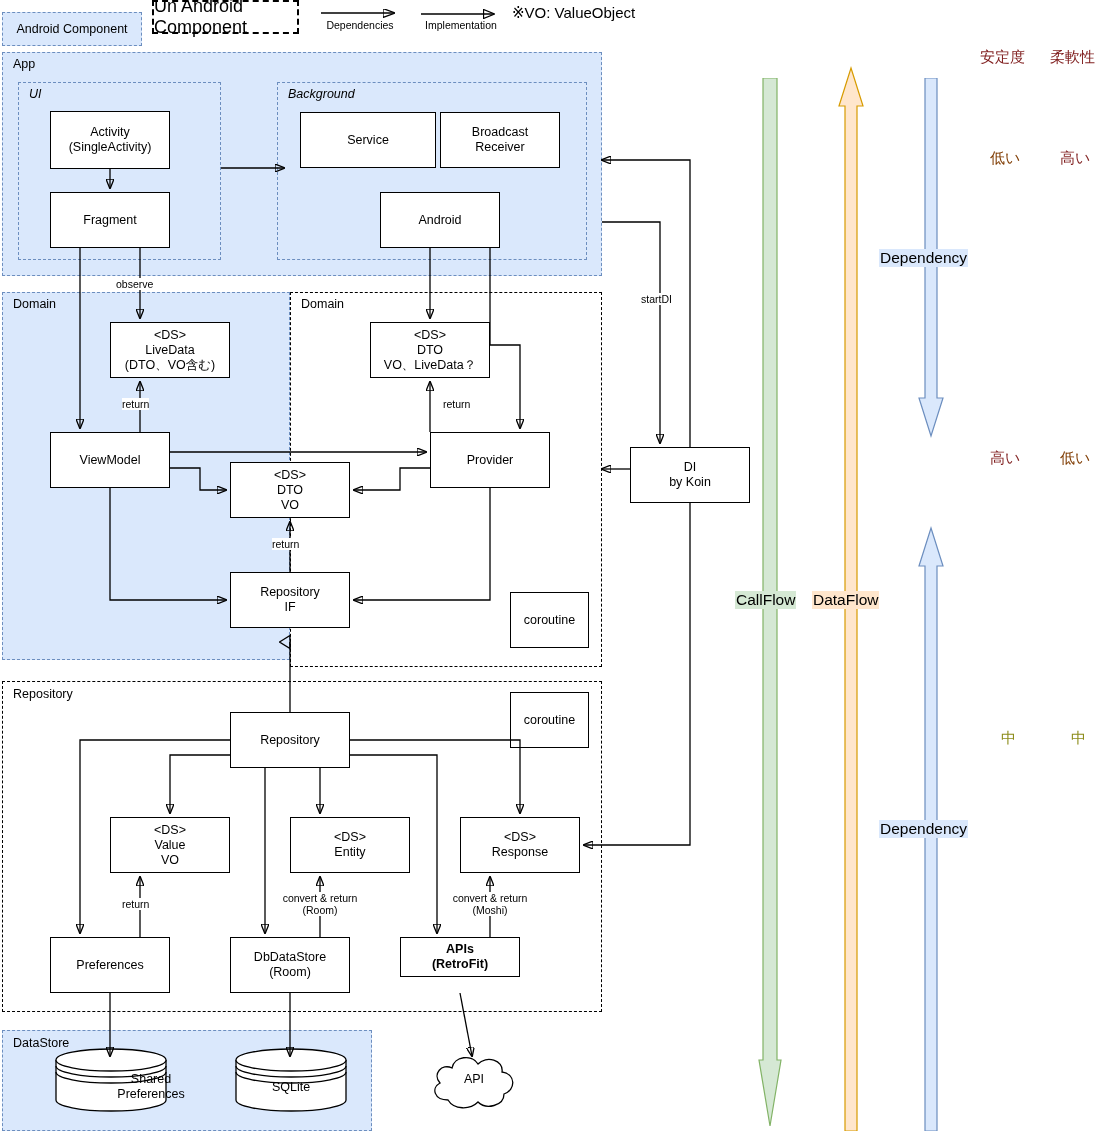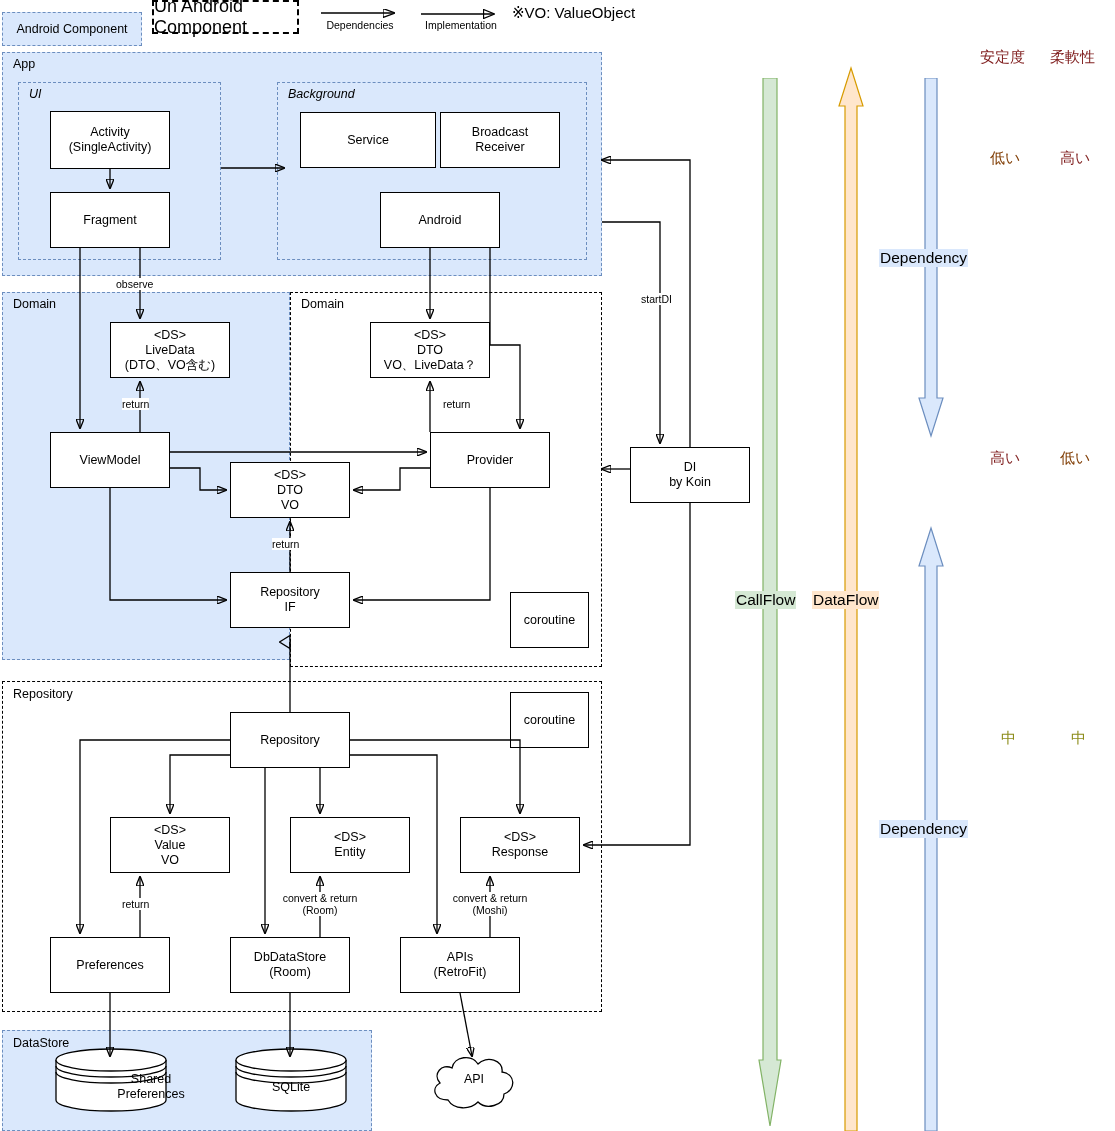--- a/index.html
+++ b/index.html
@@ -127,21 +127,21 @@
 Value
 VO</div>
   <div class="node" style="left:290px;top:817px;width:120px;height:56px;">&lt;DS&gt;
 Entity</div>
   <div class="node" style="left:460px;top:817px;width:120px;height:56px;">&lt;DS&gt;
 Response</div>
 
   <div class="node" style="left:50px;top:937px;width:120px;height:56px;">Preferences</div>
   <div class="node" style="left:230px;top:937px;width:120px;height:56px;">DbDataStore
 (Room)</div>
-  <div class="node" style="left:400px;top:937px;width:120px;height:56px;">APIs
+  <div class="node" style="left:400px;top:937px;width:120px;height:40px;font-weight:bold;">APIs
 (RetroFit)</div>
 
   <div class="cyl" style="left:55px;top:1048px;width:112px;height:64px;">
     <svg width="112" height="64" viewBox="0 0 112 64">
       <path d="M1,12 a55,11 0 0 1 110,0 L111,52 a55,11 0 0 1 -110,0 Z" fill="#fff" stroke="#000" stroke-width="1.3"></path>
       <path d="M1,12 a55,11 0 0 0 110,0" fill="#fff" stroke="#000" stroke-width="1.3"></path>
       <path d="M1,18 a55,11 0 0 0 110,0" fill="none" stroke="#000" stroke-width="1.3"></path>
       <path d="M1,24 a55,11 0 0 0 110,0" fill="none" stroke="#000" stroke-width="1.3"></path>
     </svg>
   </div>

